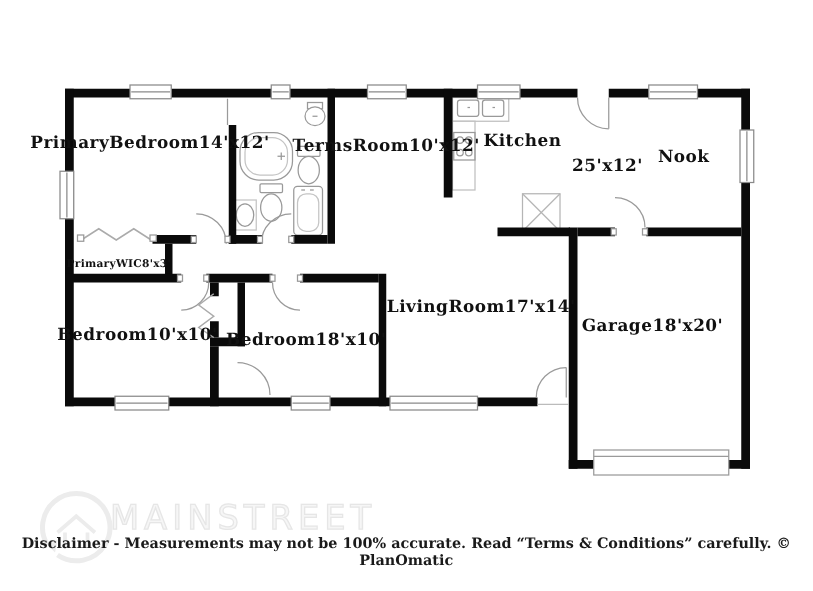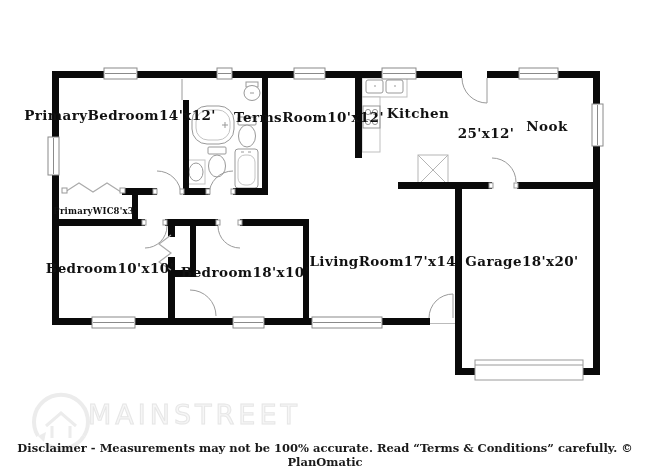--- a/index.html
+++ b/index.html
@@ -8,21 +8,21 @@
   .plan-svg{position:absolute;left:0;top:0;}
   .room-label{position:absolute;transform:translate(-50%,-50%);display:flex;flex-direction:row;
         align-items:center;font-weight:700;font-size:13.5px;line-height:1.22;letter-spacing:.4px;
         color:#111;white-space:nowrap;text-align:center;justify-content:center;}
   .room-label.small{font-size:8.5px;line-height:1.1;letter-spacing:.2px;}
   .watermark-brand{position:absolute;left:88px;top:399px;font-family:"DejaVu Sans",sans-serif;
         font-weight:400;font-size:27px;letter-spacing:4px;color:#f6f6f6;
         -webkit-text-stroke:1px #e6e6e6;white-space:nowrap;}
   .watermark-sub{position:absolute;left:91px;top:430px;font-family:"DejaVu Sans",sans-serif;
         font-weight:400;font-size:15px;letter-spacing:6px;color:#ececec;white-space:nowrap;}
-  .disclaimer{position:absolute;left:0;top:441px;width:650px;text-align:center;
+  .disclaimer{position:absolute;left:0;top:427px;width:650px;text-align:center;
         font-family:"DejaVu Serif",serif;font-size:11.5px;font-weight:600;color:#1a1a1a;}
   .logo{position:absolute;left:26px;top:388px;}
 </style>
 </head>
 <body>
 
 <div class="plan">
 
   <svg class="plan-svg" width="650" height="473" viewBox="0 0 650 473">
 
@@ -210,21 +210,21 @@
   <div class="room-label" style="left:110px;top:268px">
     <span>Bedroom</span>
     <span>10'x10'</span>
   </div>
 
   <div class="room-label" style="left:245px;top:272px">
     <span>Bedroom</span>
     <span>18'x10'</span>
   </div>
 
-  <div class="room-label" style="left:385px;top:261px">
+  <div class="room-label" style="left:385px;top:246px">
     <span>Living</span>
     <span>Room</span>
     <span>17'x14'</span>
   </div>
 
   <div class="room-label" style="left:522px;top:261px">
     <span>Garage</span>
     <span>18'x20'</span>
   </div>
 

